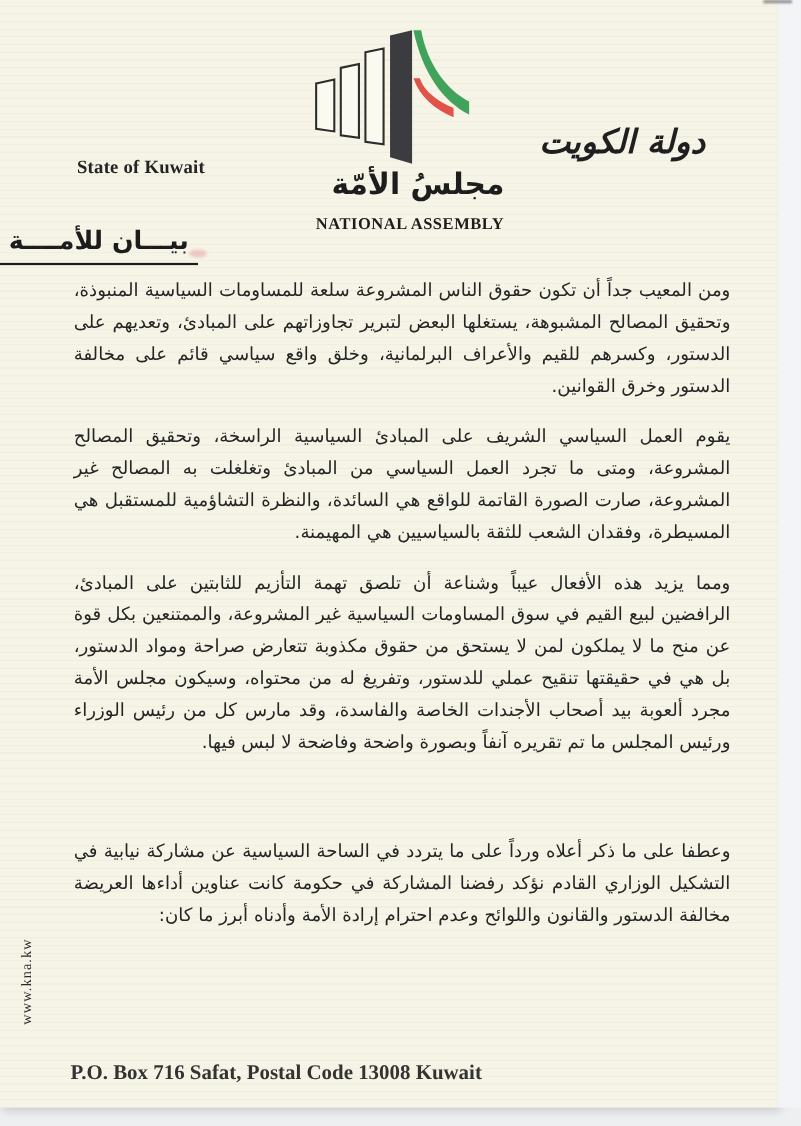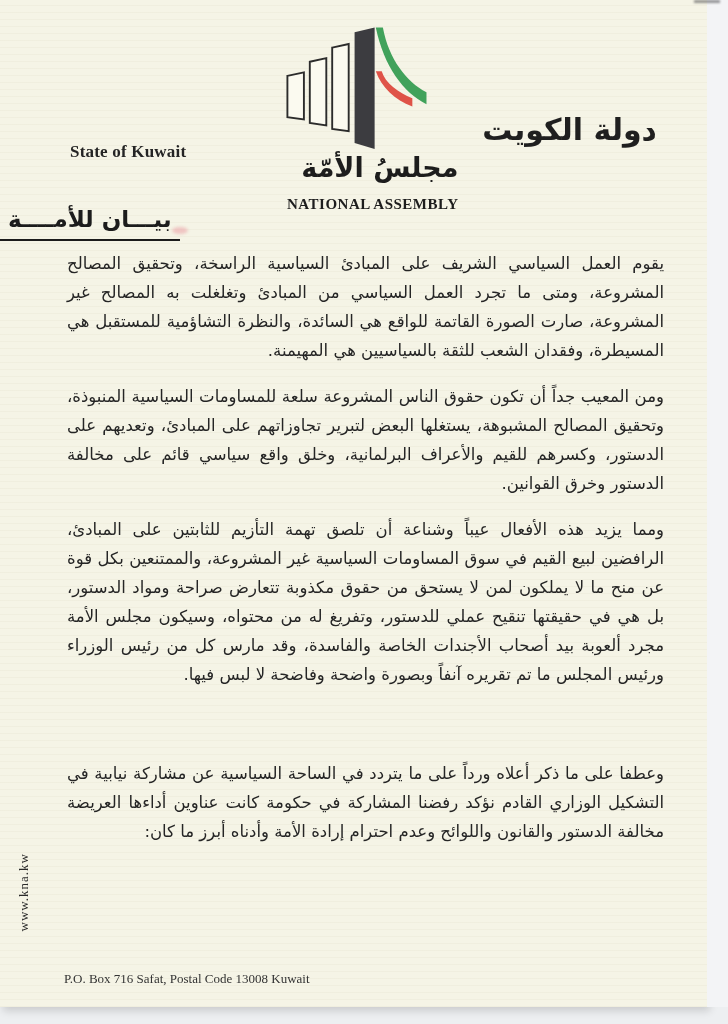--- a/index.html
+++ b/index.html
@@ -17,43 +17,43 @@
   
   .header{position:relative;height:196px;}
   .logo-wrap{position:absolute;left:50%;top:24px;transform:translateX(-50%);
     width:210px;text-align:right;}
   .logo-svg{display:block;margin:0 auto;}
   .logo-ar{font-size:27px;font-weight:bold;color:#1d1d1d;margin-top:-4px;line-height:1.2;}
   .logo-en{font-family:"Liberation Serif",serif;font-weight:bold;font-size:15px;
     letter-spacing:.5px;color:#1d1d1d;margin-top:12px;white-space:nowrap;}
   .country-en{position:absolute;left:70px;top:142px;font-family:"Liberation Serif",serif;
     font-weight:bold;font-size:17px;color:#242424;letter-spacing:.2px;}
-  .country-ar{position:absolute;right:50px;top:112px;font-size:30px;font-weight:bold;
-    color:#1f1f1f;direction:rtl;}
+  .country-ar{position:absolute;right:66px;top:112px;font-size:30px;font-weight:bold;
+    color:#1f1f1f;direction:rtl;font-style:italic;}
 
   
   .title-row{text-align:left;margin-top:10px;}
   .title{display:inline-block;direction:rtl;font-size:23px;font-weight:bold;color:#1c1c1c;
     border-bottom:2.5px solid #1c1c1c;padding:0 8px 7px;}
 
   
   .body-text{direction:rtl;text-align:justify;text-align-last:right;
     padding:8px 43px 0 67px;font-size:16.5px;line-height:29px;color:#252525;}
   .body-text p{margin:0 0 17px;}
   .body-text p.p-last{margin-top:70px;}
 
   
   .side-url{position:absolute;left:16px;top:853px;writing-mode:vertical-rl;
     transform:rotate(180deg);font-family:"Liberation Serif",serif;font-size:13px;
     letter-spacing:1px;color:#2a2a2a;}
 
   
   .footer{position:absolute;left:0;bottom:20px;width:707px;box-sizing:border-box;
     padding:0 44px 0 64px;display:flex;justify-content:space-between;align-items:baseline;}
-  .footer-en{font-family:"Liberation Serif",serif;font-size:13px;color:#333;}
+  .footer-en{font-family:"Liberation Serif",serif;font-size:19px;color:#333;font-weight:bold;}
   .footer-ar{direction:rtl;font-size:15px;color:#2d2d2d;}
 </style>
 </head>
 <body>
 
 <div class="paper">
 
   <div class="header">
 
     <div class="logo-wrap">
@@ -75,22 +75,22 @@
 
     <div class="country-en">State of Kuwait</div>
     <div class="country-ar">دولة الكويت</div>
   </div>
 
   <div class="title-row">
     <span class="title">بيـــان للأمــــة</span>
   </div>
 
   <div class="body-text">
+    <p>ومن المعيب جداً أن تكون حقوق الناس المشروعة سلعة للمساومات السياسية المنبوذة، وتحقيق المصالح المشبوهة، يستغلها البعض لتبرير تجاوزاتهم على المبادئ، وتعديهم على الدستور، وكسرهم للقيم والأعراف البرلمانية، وخلق واقع سياسي قائم على مخالفة الدستور وخرق القوانين.</p>
     <p>يقوم العمل السياسي الشريف على المبادئ السياسية الراسخة، وتحقيق المصالح المشروعة، ومتى ما تجرد العمل السياسي من المبادئ وتغلغلت به المصالح غير المشروعة، صارت الصورة القاتمة للواقع هي السائدة، والنظرة التشاؤمية للمستقبل هي المسيطرة، وفقدان الشعب للثقة بالسياسيين هي المهيمنة.</p>
-    <p>ومن المعيب جداً أن تكون حقوق الناس المشروعة سلعة للمساومات السياسية المنبوذة، وتحقيق المصالح المشبوهة، يستغلها البعض لتبرير تجاوزاتهم على المبادئ، وتعديهم على الدستور، وكسرهم للقيم والأعراف البرلمانية، وخلق واقع سياسي قائم على مخالفة الدستور وخرق القوانين.</p>
     <p>ومما يزيد هذه الأفعال عيباً وشناعة أن تلصق تهمة التأزيم للثابتين على المبادئ، الرافضين لبيع القيم في سوق المساومات السياسية غير المشروعة، والممتنعين بكل قوة عن منح ما لا يملكون لمن لا يستحق من حقوق مكذوبة تتعارض صراحة ومواد الدستور، بل هي في حقيقتها تنقيح عملي للدستور، وتفريغ له من محتواه، وسيكون مجلس الأمة مجرد ألعوبة بيد أصحاب الأجندات الخاصة والفاسدة، وقد مارس كل من رئيس الوزراء ورئيس المجلس ما تم تقريره آنفاً وبصورة واضحة وفاضحة لا لبس فيها.</p>
     <p class="p-last">وعطفا على ما ذكر أعلاه ورداً على ما يتردد في الساحة السياسية عن مشاركة نيابية في التشكيل الوزاري القادم نؤكد رفضنا المشاركة في حكومة كانت عناوين أداءها العريضة مخالفة الدستور والقانون واللوائح وعدم احترام إرادة الأمة وأدناه أبرز ما كان:</p>
   </div>
 
   <div class="side-url">www.kna.kw</div>
 
   <div class="footer">
     <div class="footer-en">P.O. Box 716 Safat, Postal Code 13008 Kuwait</div>
   </div>
 

